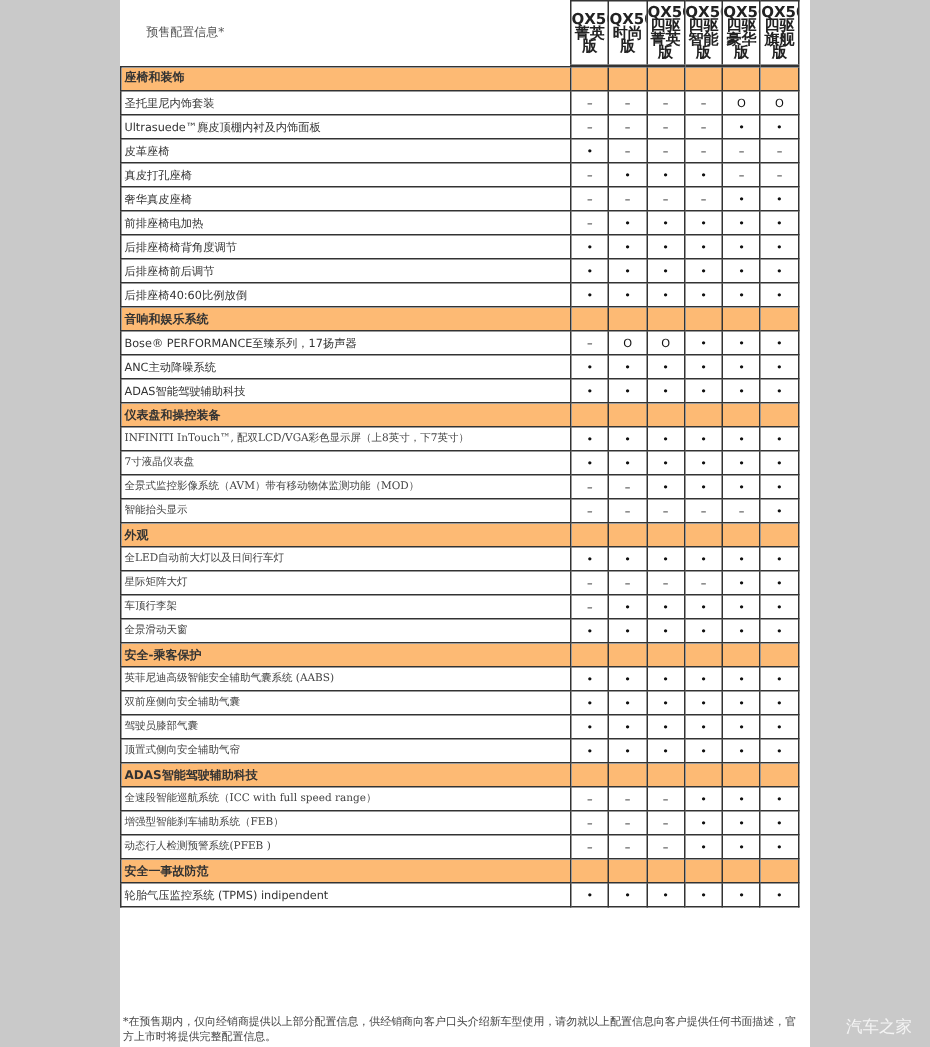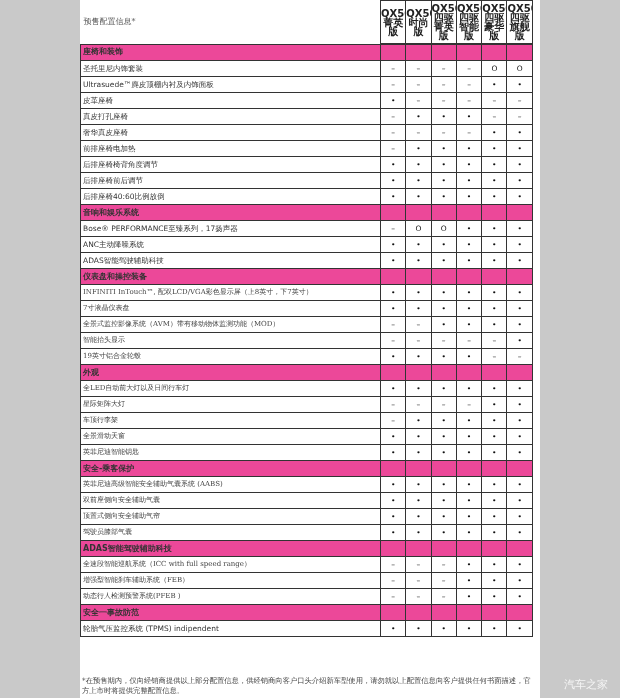--- a/index.html
+++ b/index.html
@@ -10,28 +10,28 @@
   .page {
     position: absolute; left: 80px; top: 0; width: 460px; height: 698px; background: #ffffff;
   }
   table.spec {
     position: absolute; left: 0; top: 0; border-collapse: collapse; width: 452px; table-layout: fixed;
   }
   table.spec td, table.spec th {
     border: 1px solid #333; padding: 0; font-size: 7.5px; line-height: 1; height: 15px; overflow: hidden; white-space: nowrap;
   }
   table.spec th.hdr-label {
-    border: none; text-align: left; font-weight: normal; color: #555; font-family: "DejaVu Serif", serif; padding-left: 3px; font-size: 8px; margin-top: 32px;
+    border: none; text-align: left; font-weight: normal; color: #555; font-family: "DejaVu Serif", serif; padding-left: 17px; font-size: 8px; margin-top: 32px;
   }
   table.spec th.model {
     height: 42px; font-size: 10px; font-weight: bold; text-align: center; white-space: normal; line-height: 9px; vertical-align: middle;
     border-top: 1px solid #333; border-bottom: 2px solid #333;
   }
   th.model span { display: block; }
-  tr.section td { background: #ec4899; font-weight: bold; font-size: 8px; }
+  tr.section td { background: #fdba74; font-weight: bold; font-size: 8px; }
   tr.section td.name { padding-left: 2px; }
   td.name { text-align: left; padding-left: 2px !important; color: #333; }
   td.serif { font-family: "DejaVu Serif", serif; font-size: 7px !important; color: #444; }
   td.val { text-align: center; font-size: 8px; color: #111; }
   .foot {
     position: absolute; left: 2px; top: 676px; width: 450px; font-size: 7.3px; line-height: 10px; color: #444; font-family: "DejaVu Serif", serif;
   }
   .watermark {
     position: absolute; right: 12px; bottom: 6px; color: #f4f4f4; font-size: 11px; font-family: "DejaVu Sans", sans-serif;
   }
@@ -256,29 +256,20 @@
         </tr>
         <tr>
           <td class="name serif">智能抬头显示</td>
           <td class="val">–</td>
           <td class="val">–</td>
           <td class="val">–</td>
           <td class="val">–</td>
           <td class="val">–</td>
           <td class="val">•</td>
         </tr>
-        <tr>
-          <td class="name serif">19英寸铝合金轮毂</td>
-          <td class="val">•</td>
-          <td class="val">•</td>
-          <td class="val">•</td>
-          <td class="val">•</td>
-          <td class="val">–</td>
-          <td class="val">–</td>
-        </tr>
         <tr class="section">
           <td class="name">外观</td>
           <td></td>
           <td></td>
           <td></td>
           <td></td>
           <td></td>
           <td></td>
         </tr>
         <tr>
@@ -310,29 +301,20 @@
         </tr>
         <tr>
           <td class="name serif">全景滑动天窗</td>
           <td class="val">•</td>
           <td class="val">•</td>
           <td class="val">•</td>
           <td class="val">•</td>
           <td class="val">•</td>
           <td class="val">•</td>
         </tr>
-        <tr>
-          <td class="name serif">英菲尼迪智能钥匙</td>
-          <td class="val">•</td>
-          <td class="val">•</td>
-          <td class="val">•</td>
-          <td class="val">•</td>
-          <td class="val">•</td>
-          <td class="val">•</td>
-        </tr>
         <tr class="section">
           <td class="name">安全-乘客保护</td>
           <td></td>
           <td></td>
           <td></td>
           <td></td>
           <td></td>
           <td></td>
         </tr>
         <tr>
@@ -347,30 +329,30 @@
         <tr>
           <td class="name serif">双前座侧向安全辅助气囊</td>
           <td class="val">•</td>
           <td class="val">•</td>
           <td class="val">•</td>
           <td class="val">•</td>
           <td class="val">•</td>
           <td class="val">•</td>
         </tr>
         <tr>
+          <td class="name serif">驾驶员膝部气囊</td>
+          <td class="val">•</td>
+          <td class="val">•</td>
+          <td class="val">•</td>
+          <td class="val">•</td>
+          <td class="val">•</td>
+          <td class="val">•</td>
+        </tr>
+        <tr>
           <td class="name serif">顶置式侧向安全辅助气帘</td>
-          <td class="val">•</td>
-          <td class="val">•</td>
-          <td class="val">•</td>
-          <td class="val">•</td>
-          <td class="val">•</td>
-          <td class="val">•</td>
-        </tr>
-        <tr>
-          <td class="name serif">驾驶员膝部气囊</td>
           <td class="val">•</td>
           <td class="val">•</td>
           <td class="val">•</td>
           <td class="val">•</td>
           <td class="val">•</td>
           <td class="val">•</td>
         </tr>
         <tr class="section">
           <td class="name">ADAS智能驾驶辅助科技</td>
           <td></td>

